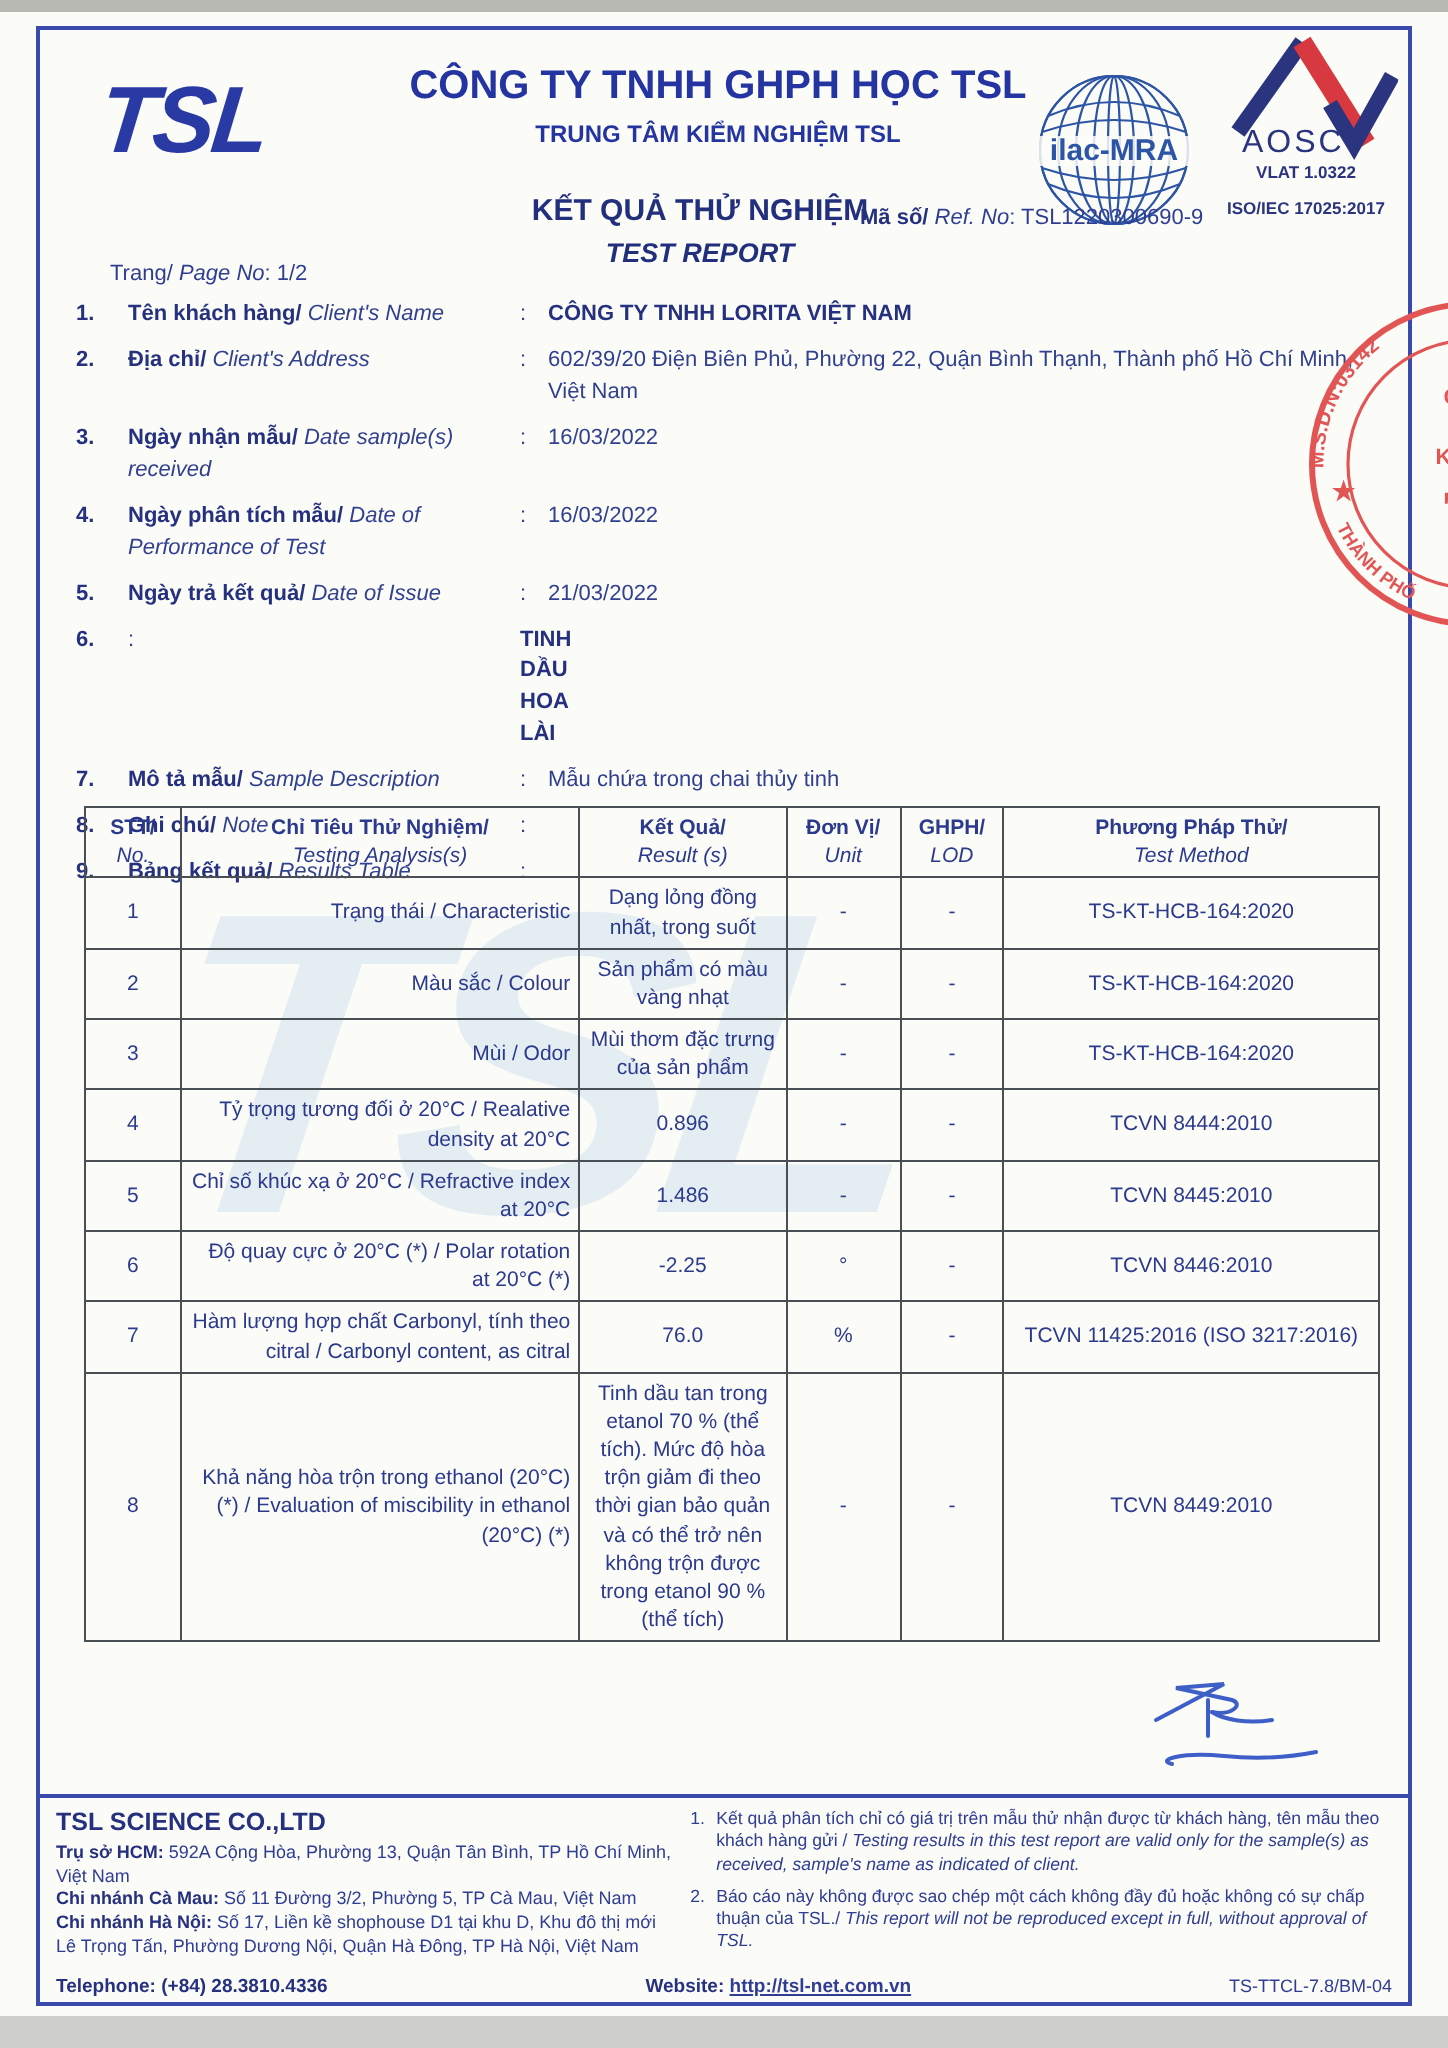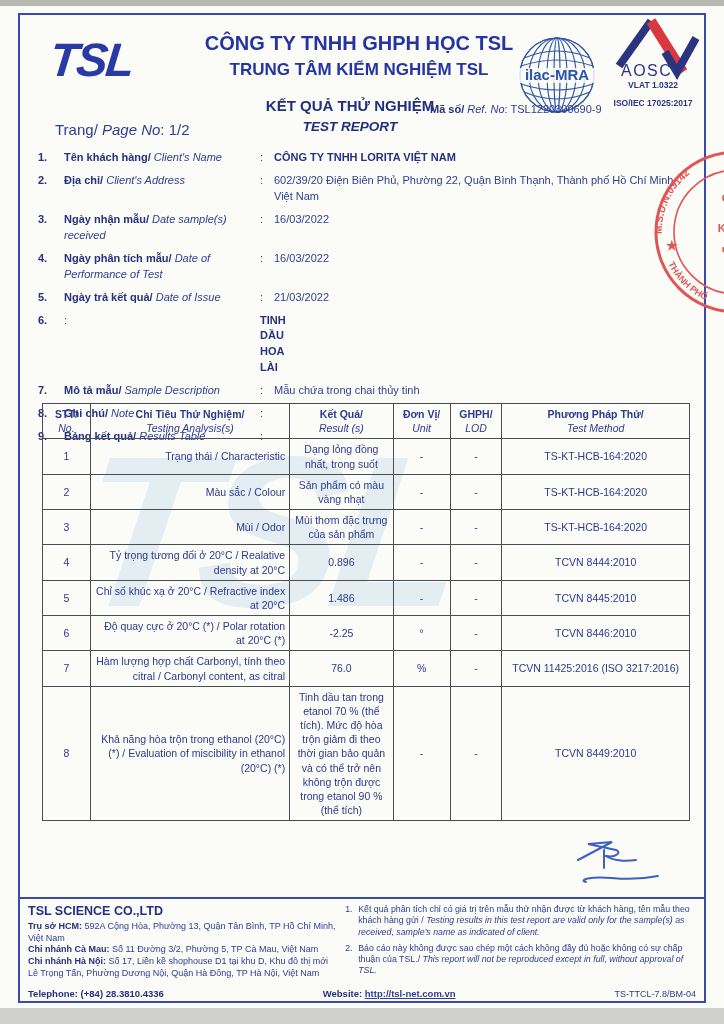--- a/index.html
+++ b/index.html
@@ -5,28 +5,28 @@
   * { margin:0; padding:0; box-sizing:border-box; }
   body { width:724px; height:1024px; font-family:"Liberation Sans", sans-serif; background:#e6e6e2; }
   .page { position:relative; width:724px; height:1024px; overflow:hidden; background:#c9c9c5; }
   .paper { position:absolute; left:0; top:6px; width:724px; height:1002px; background:#fbfbf8; }
   .frame { position:absolute; left:18px; top:13px; width:688px; height:990px; border:2px solid #3a49ac; }
 
   
   .tsl-logo { position:absolute; left:50px; top:32px; font-size:47px; font-weight:bold; font-style:italic; color:#2a3aa4; letter-spacing:-2px; transform:skewX(-6deg); }
   .company { position:absolute; left:188px; top:32px; width:342px; text-align:center; color:#2434a0; }
   .company .l1 { font-size:20px; font-weight:bold; letter-spacing:0px; }
-  .company .l2 { font-size:17px; font-weight:bold; margin-top:5px; }
+  .company .l2 { font-size:12px; font-weight:bold; margin-top:5px; }
   .ilac { position:absolute; left:516px; top:34px; }
   .aosc { position:absolute; left:601px; top:14px; width:104px; text-align:center; color:#2b357f; }
   .aosc .vlat { font-size:8.5px; font-weight:bold; margin-top:-4px; }
   .aosc .iso { font-size:8.5px; font-weight:bold; margin-top:8px; }
 
   
-  .page-label { position:absolute; left:55px; top:121px; font-size:15px; color:#2f3d92; }
+  .page-label { position:absolute; left:55px; top:131px; font-size:11px; color:#2f3d92; }
   .title-box { position:absolute; left:235px; top:97px; width:230px; text-align:center; color:#222f7d; }
   .title-box .vi { font-size:15px; font-weight:bold; }
   .title-box .en { font-size:13.5px; font-weight:bold; font-style:italic; margin-top:5px; }
   .ref-box { position:absolute; left:430px; top:103px; font-size:11px; color:#2f3d92; }
   i.en { font-style:italic; }
 
   
   .info { position:absolute; left:38px; top:150px; width:652px; color:#31408f; font-size:11px; }
   .info-row { display:grid; grid-template-columns:26px 196px 14px 1fr; margin-bottom:7px; line-height:1.45; }
   .info-row .num { font-weight:bold; color:#25317f; }

